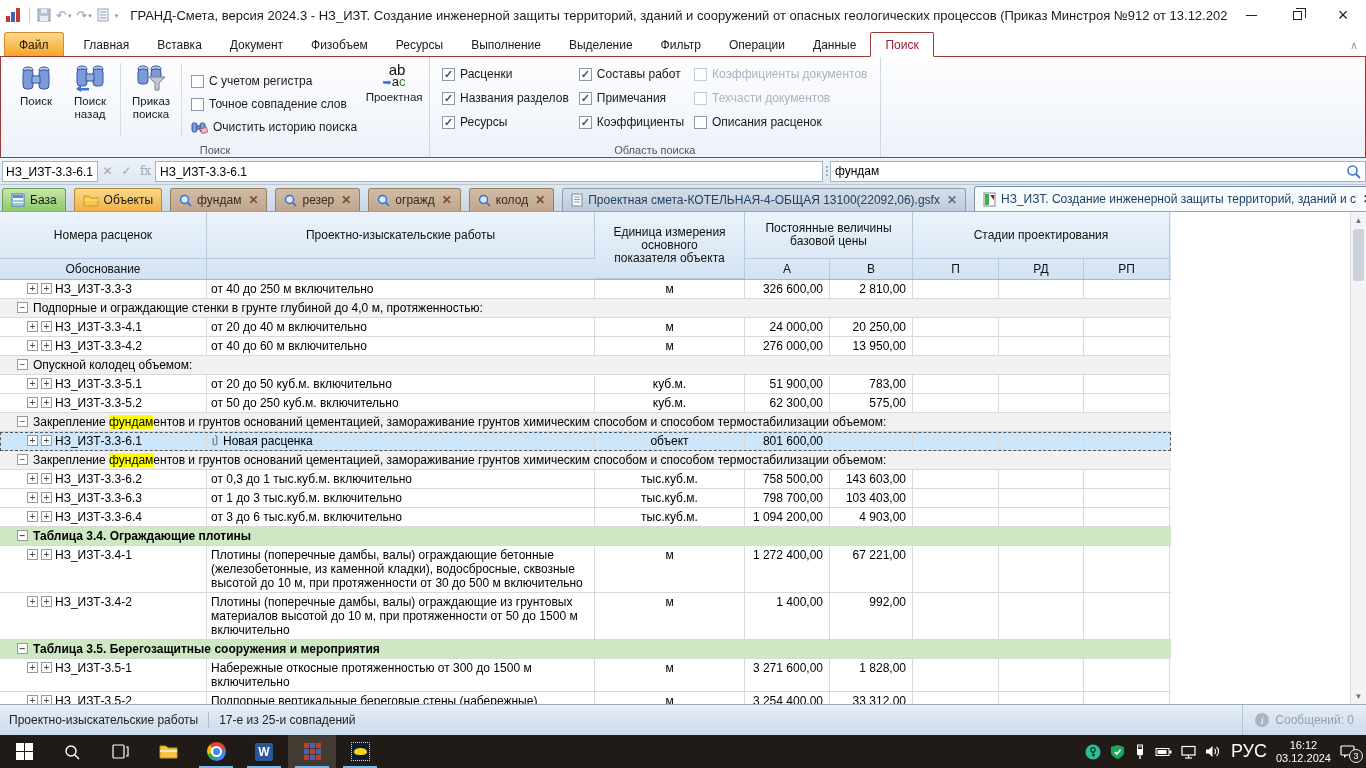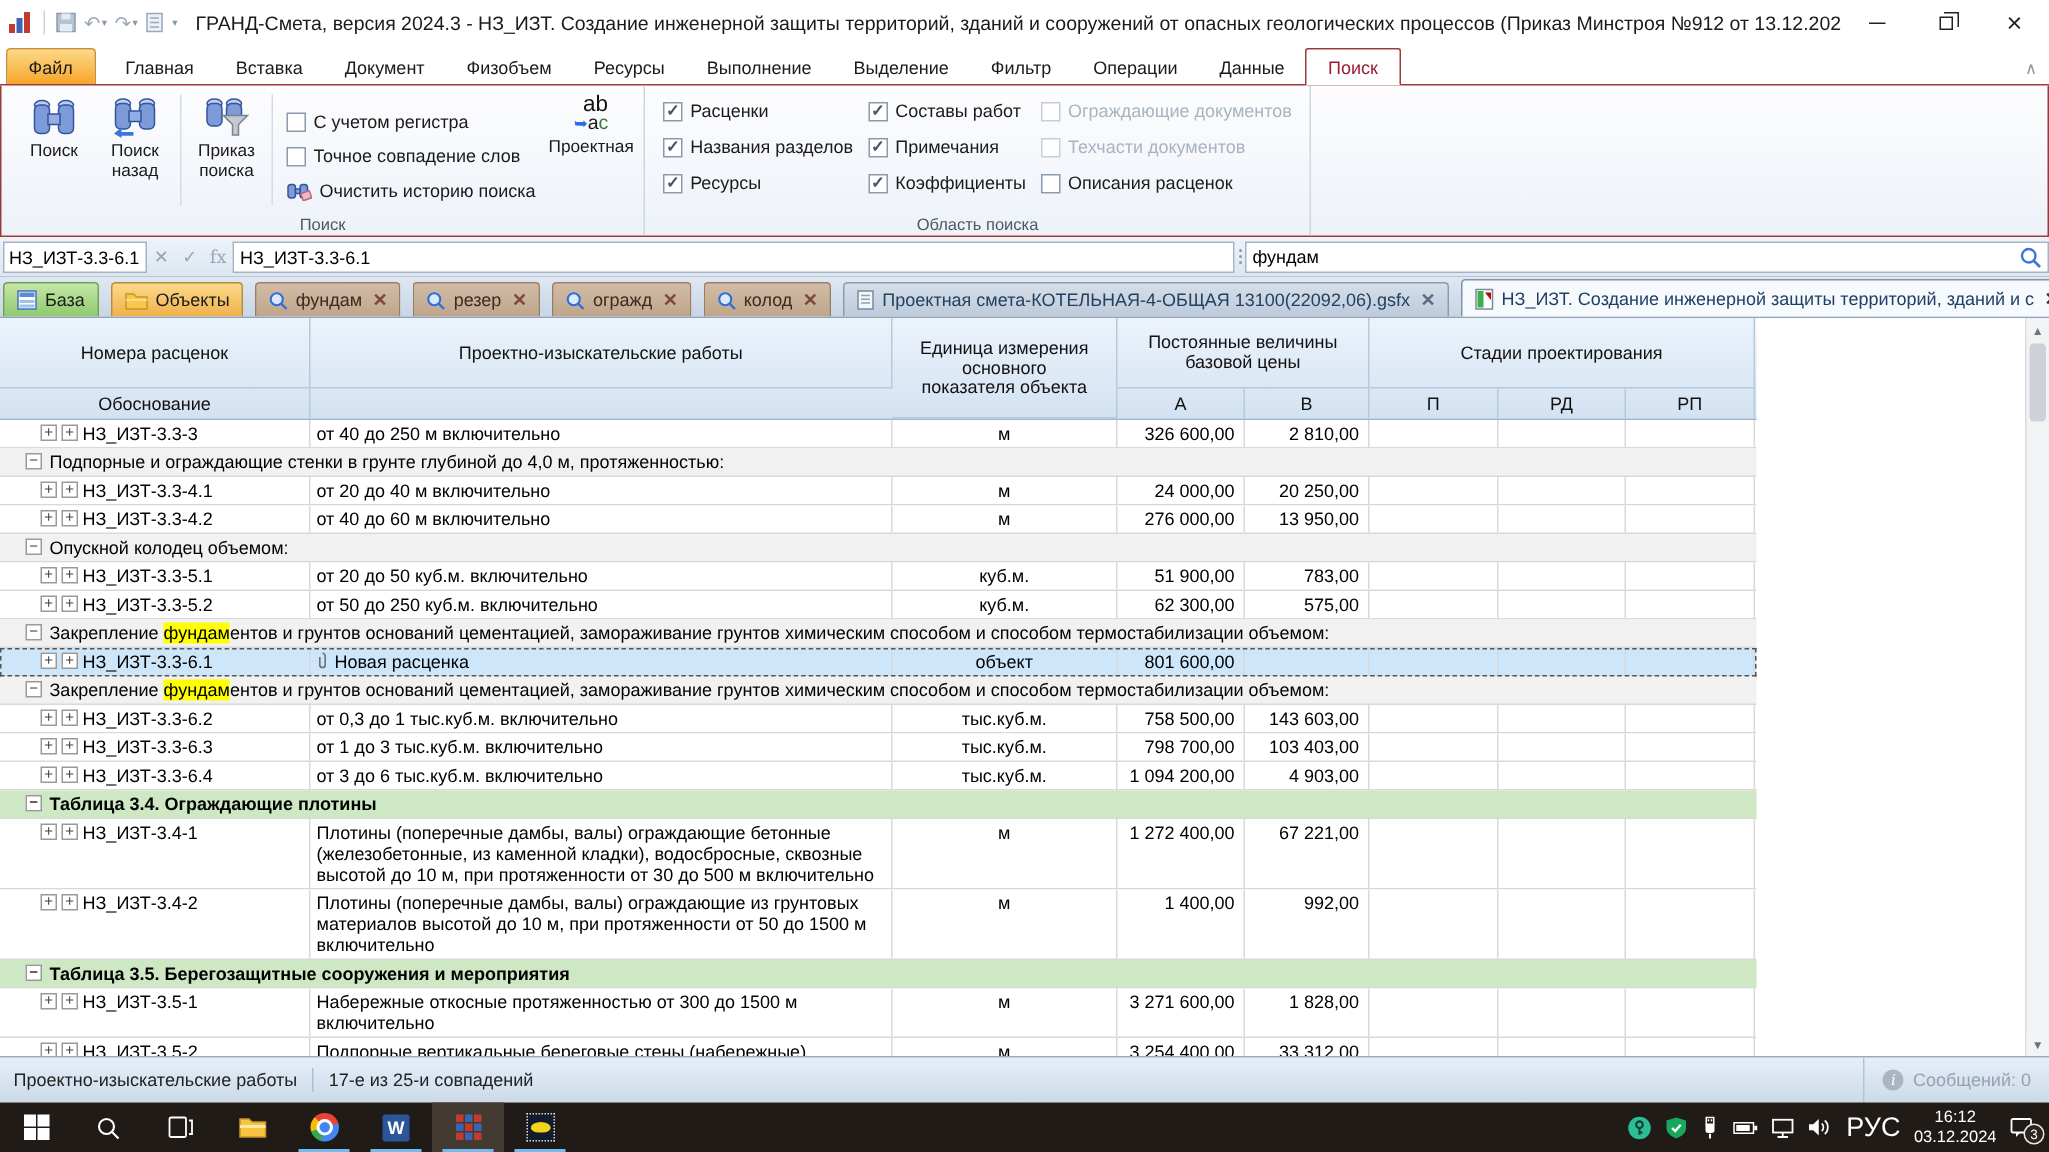--- a/index.html
+++ b/index.html
@@ -294,21 +294,21 @@
               <span>Примечания</span>
             </label>
             <label class="cb">
               <span class="box">✓</span>
               <span>Коэффициенты</span>
             </label>
           </div>
           <div class="scope-col">
             <label class="cb disabled">
               <span class="box"></span>
-              <span>Ограждающие документов</span>
+              <span>Коэффициенты документов</span>
             </label>
             <label class="cb disabled">
               <span class="box"></span>
               <span>Техчасти документов</span>
             </label>
             <label class="cb">
               <span class="box"></span>
               <span>Описания расценок</span>
             </label>
           </div>

